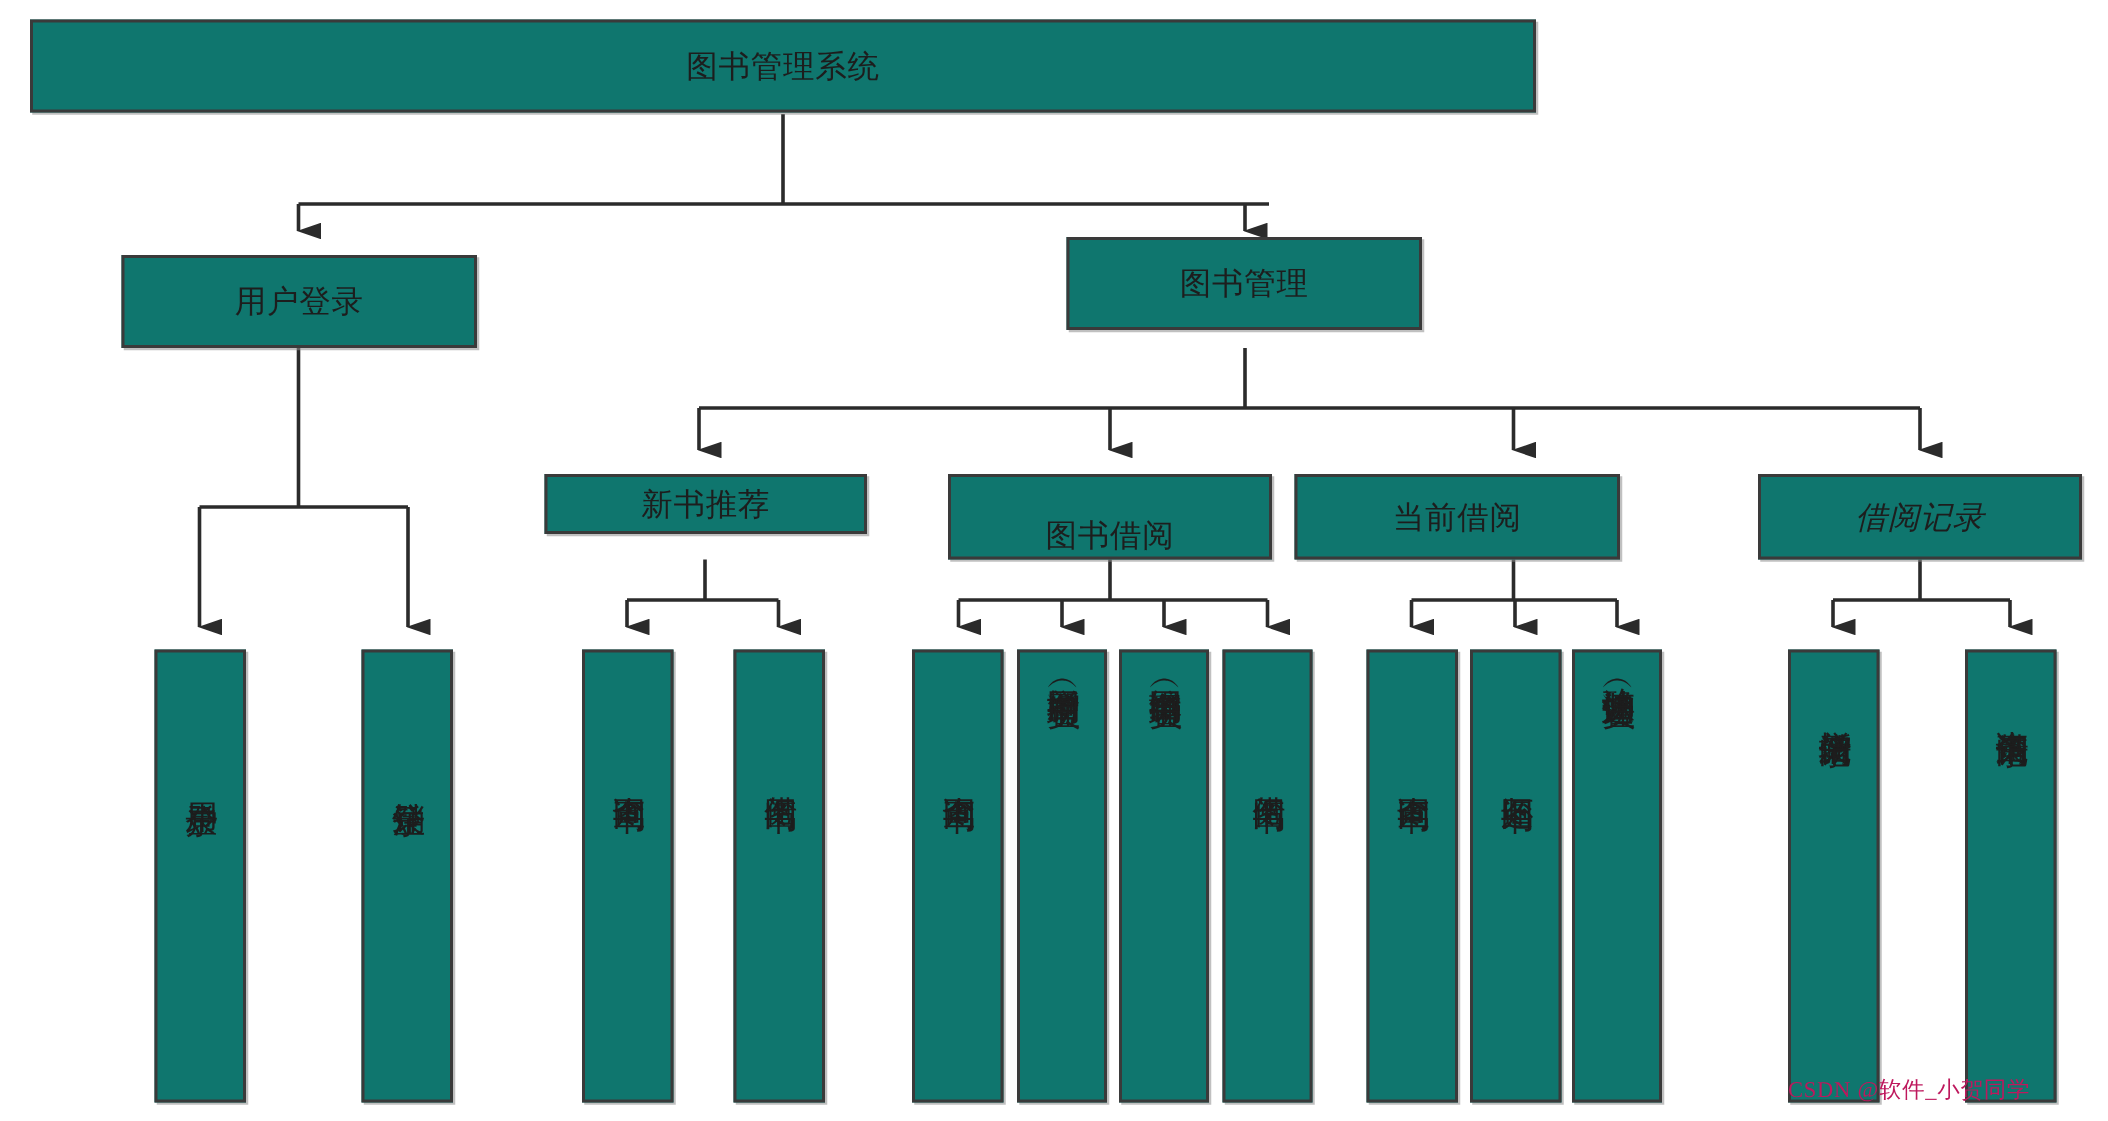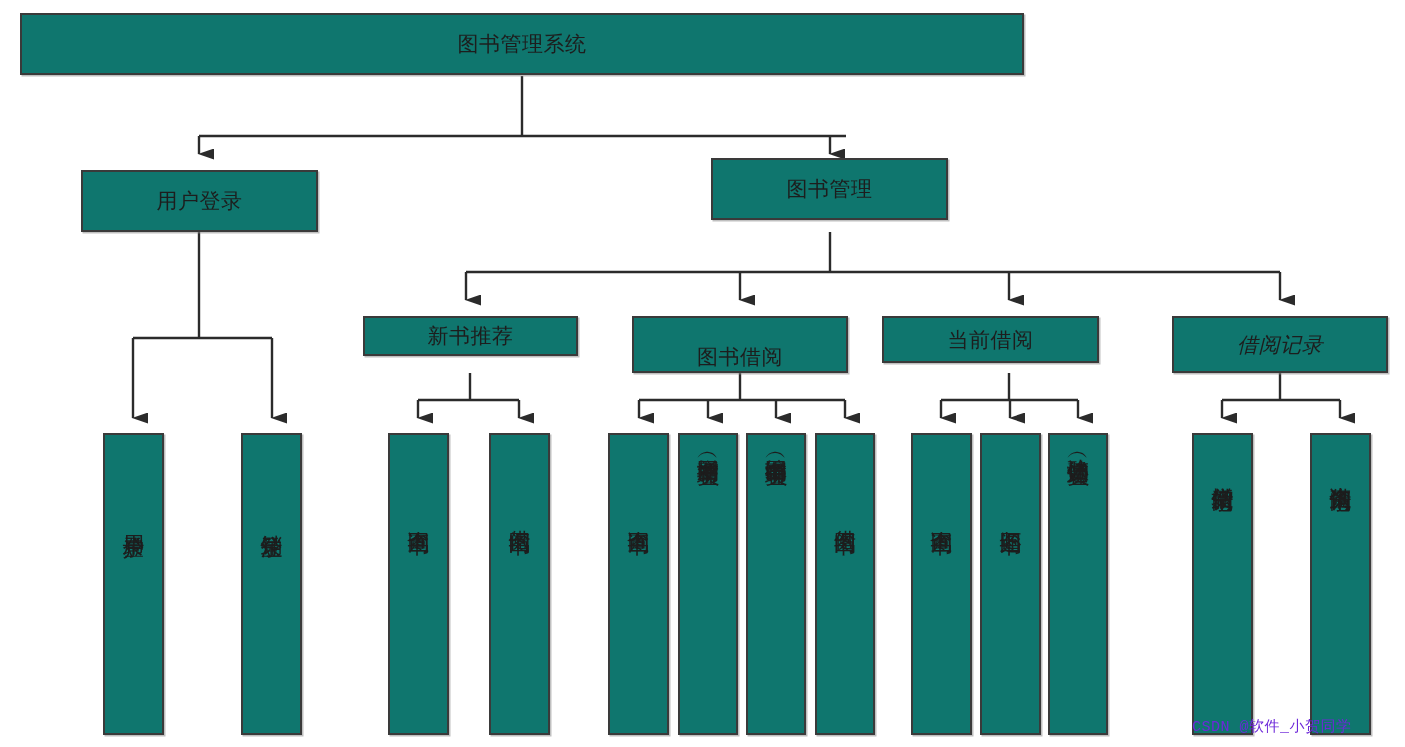--- a/index.html
+++ b/index.html
@@ -50,24 +50,24 @@
     text-orientation: upright;
     font-size: 22px;
     line-height: 1.18;
     letter-spacing: 1px;
     white-space: nowrap;
     display: block;
   }
   .watermark {
     position: absolute;
     font-size: 15px;
-    color: #6d28d9;
+    color: #be185d;
     white-space: nowrap;
     letter-spacing: 0.5px;
-    font-family: Liberation Mono, monospace;
+    font-family: Liberation Serif, serif;
   }
 </style>
 </head>
 <body>
 
 <div id="canvas">
 
   <svg id="edges" viewBox="0 0 1405 747" xmlns="http://www.w3.org/2000/svg">
     <defs>
       <marker id="ah" markerWidth="11" markerHeight="16" refX="5.5" refY="15" orient="auto" markerUnits="userSpaceOnUse">
@@ -128,21 +128,21 @@
   <div class="node node-h" style="left:711px; top:158px; width:237px; height:62px;">
     <span>图书管理</span>
   </div>
 
   <div class="node node-h" style="left:363px; top:316px; width:215px; height:40px;">
     <span>新书推荐</span>
   </div>
   <div class="node node-h" style="left:632px; top:316px; width:216px; height:57px;align-items:flex-end;">
     <span>图书借阅</span>
   </div>
-  <div class="node node-h" style="left:882px; top:316px; width:217px; height:47px;">
+  <div class="node node-h" style="left:863px; top:316px; width:217px; height:57px;">
     <span>当前借阅</span>
   </div>
   <div class="node node-h" style="left:1172px; top:316px; width:216px; height:57px;font-style:italic;">
     <span>借阅记录</span>
   </div>
 
   <div class="node node-v" style="left:103px; top:433px; width:61px; height:302px; padding-top:82px;">
     <span class="vtext">用户登录</span>
   </div>
   <div class="node node-v" style="left:241px; top:433px; width:61px; height:302px; padding-top:82px;">

